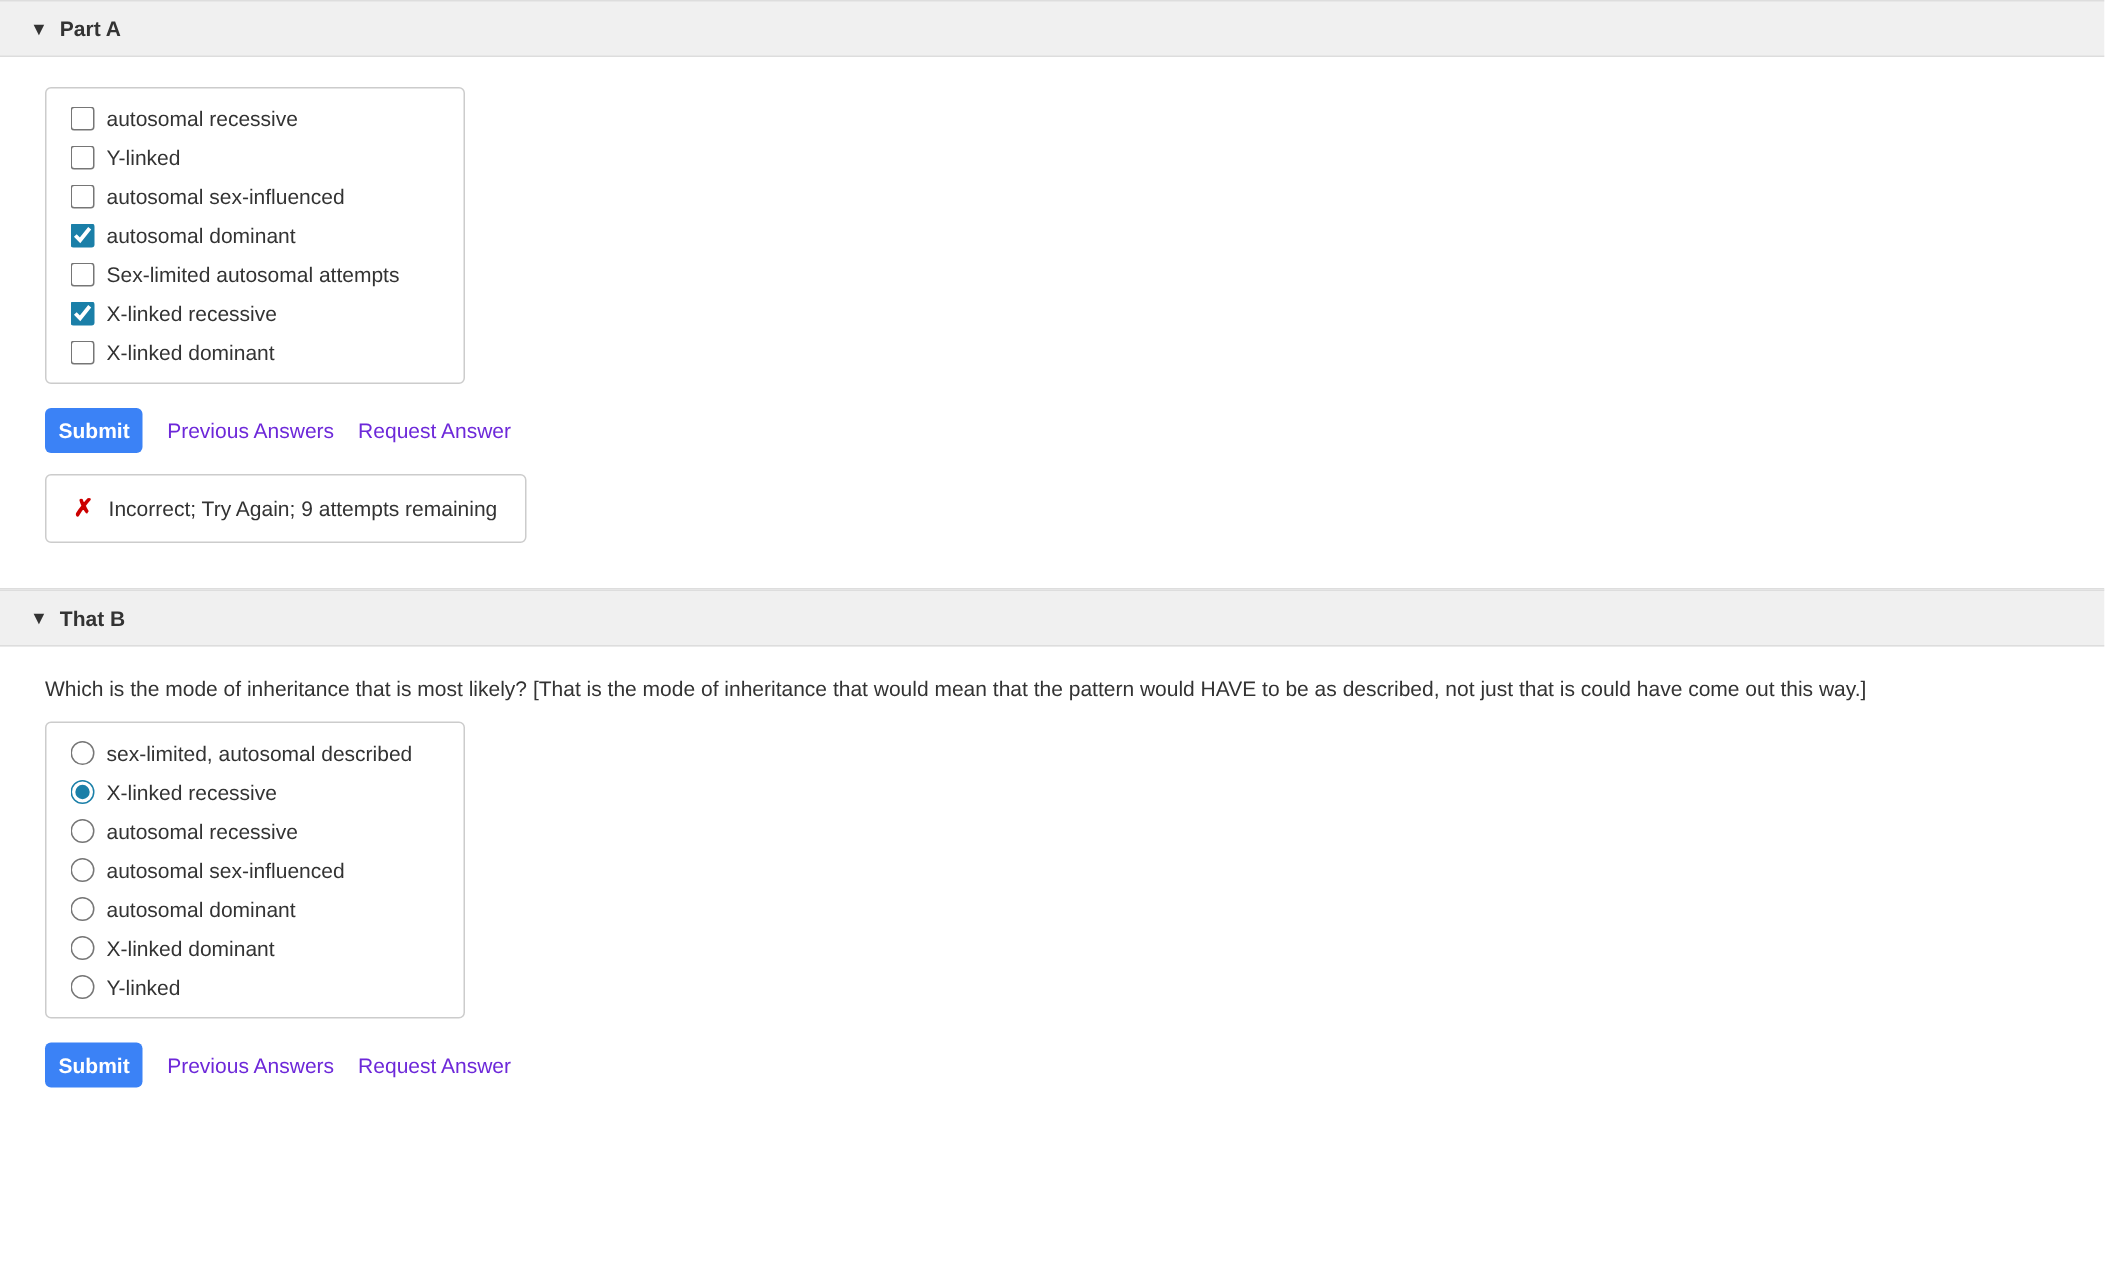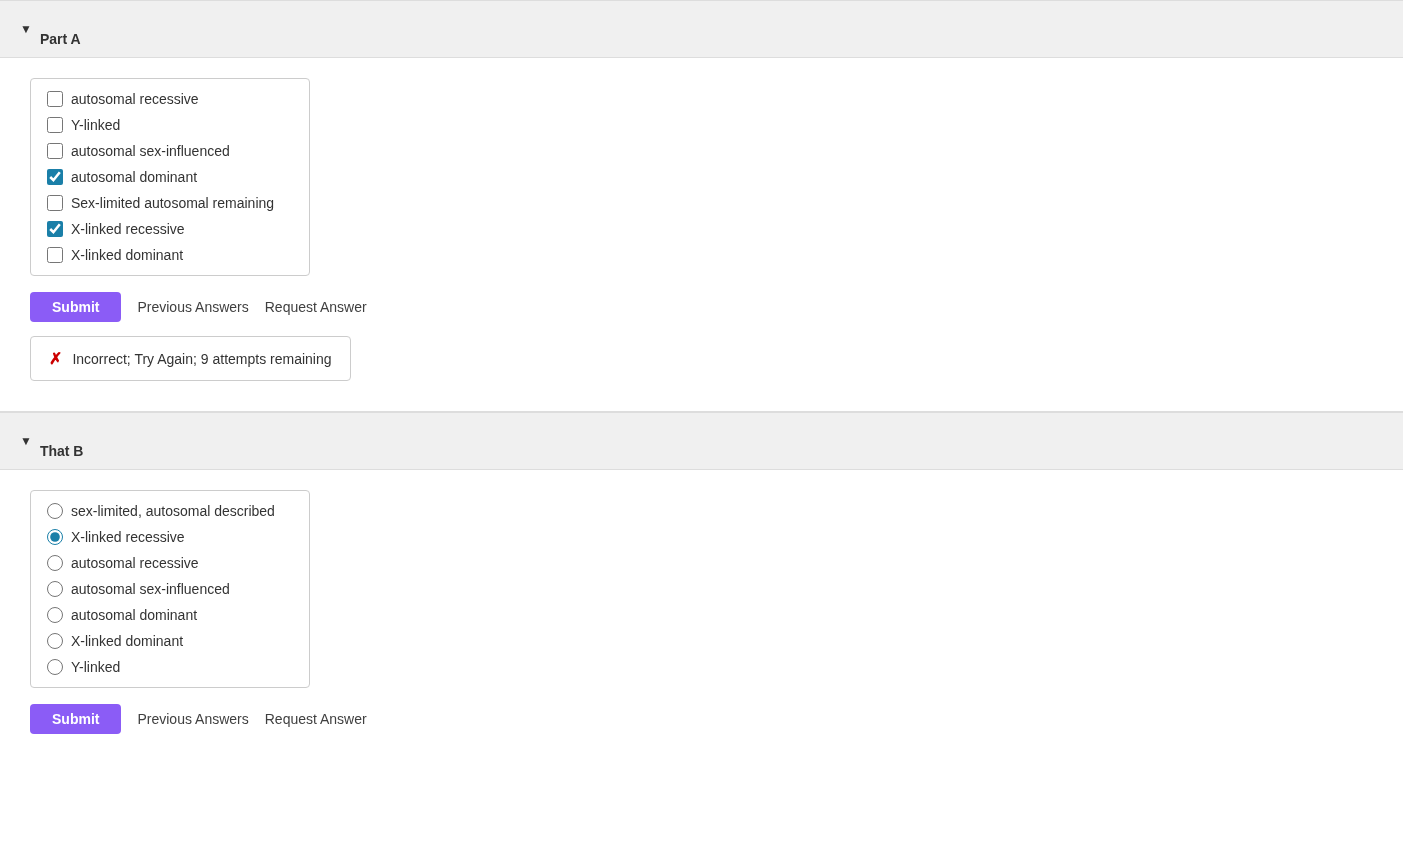--- a/index.html
+++ b/index.html
@@ -23,21 +23,20 @@
 
     .section-header .arrow {
       font-size: 12px;
       color: #333;
     }
 
     .section-header .part-label {
       font-weight: bold;
       font-size: 14px;
       color: #333;
-      margin-top: 20px;
     }
 
     .section-content {
       padding: 20px 30px 30px 30px;
     }
 
     .question-text {
       font-size: 14px;
       color: #333;
       margin-bottom: 14px;
@@ -74,32 +73,32 @@
     }
 
     .actions-row {
       display: flex;
       align-items: center;
       gap: 16px;
       margin-bottom: 14px;
     }
 
     .submit-btn {
-      background: #8b5cf6;
+      background: #3b82f6;
       color: #fff;
       border: none;
       border-radius: 4px;
-      padding: 7px 22px;
+      padding: 7px 9px;
       font-size: 14px;
       cursor: pointer;
       font-weight: bold;
     }
 
     .link-btn {
-      color: #404040;
+      color: #6d28d9;
       background: none;
       border: none;
       font-size: 14px;
       cursor: pointer;
       text-decoration: none;
     }
 
     .feedback-box {
       border: 1px solid #ccc;
       border-radius: 4px;
@@ -146,21 +145,21 @@
           <input type="checkbox" name="partA" id="pA_opt2" style="">
           <label for="pA_opt2">Y-linked</label>
         </div><div class="option-item">
           <input type="checkbox" name="partA" id="pA_opt3" style="">
           <label for="pA_opt3">autosomal sex-influenced</label>
         </div><div class="option-item">
           <input type="checkbox" name="partA" id="pA_opt4" checked="" style="">
           <label for="pA_opt4">autosomal dominant</label>
         </div><div class="option-item">
           <input type="checkbox" name="partA" id="pA_opt5" style="">
-          <label for="pA_opt5">Sex-limited autosomal remaining</label>
+          <label for="pA_opt5">Sex-limited autosomal attempts</label>
         </div><div class="option-item">
           <input type="checkbox" name="partA" id="pA_opt6" checked="" style="">
           <label for="pA_opt6">X-linked recessive</label>
         </div><div class="option-item">
           <input type="checkbox" name="partA" id="pA_opt7" style="">
           <label for="pA_opt7">X-linked dominant</label>
         </div></div>
     <br>
     <div class="actions-row">
       <button class="submit-btn">Submit</button>
@@ -175,20 +174,21 @@
 </div>
 
 <div class="divider"></div>
 
 <div class="part-b-section">
   <div class="section-header">
     <span class="arrow">▼</span>
     <span class="part-label">That B</span>
   </div>
   <div class="section-content">
+    <p class="question-text">Which is the mode of inheritance that is most likely? [That is the mode of inheritance that would mean that the pattern would HAVE to be as described, not just that is could have come out this way.]</p>
     <div class="options-box">
       
     <div class="option-item">
           <input type="radio" name="partB" id="pB_opt1" style="">
           <label for="pB_opt1">sex-limited, autosomal described</label>
         </div><div class="option-item">
           <input type="radio" name="partB" id="pB_opt2" checked="" style="">
           <label for="pB_opt2">X-linked recessive</label>
         </div><div class="option-item">
           <input type="radio" name="partB" id="pB_opt3" style="">

